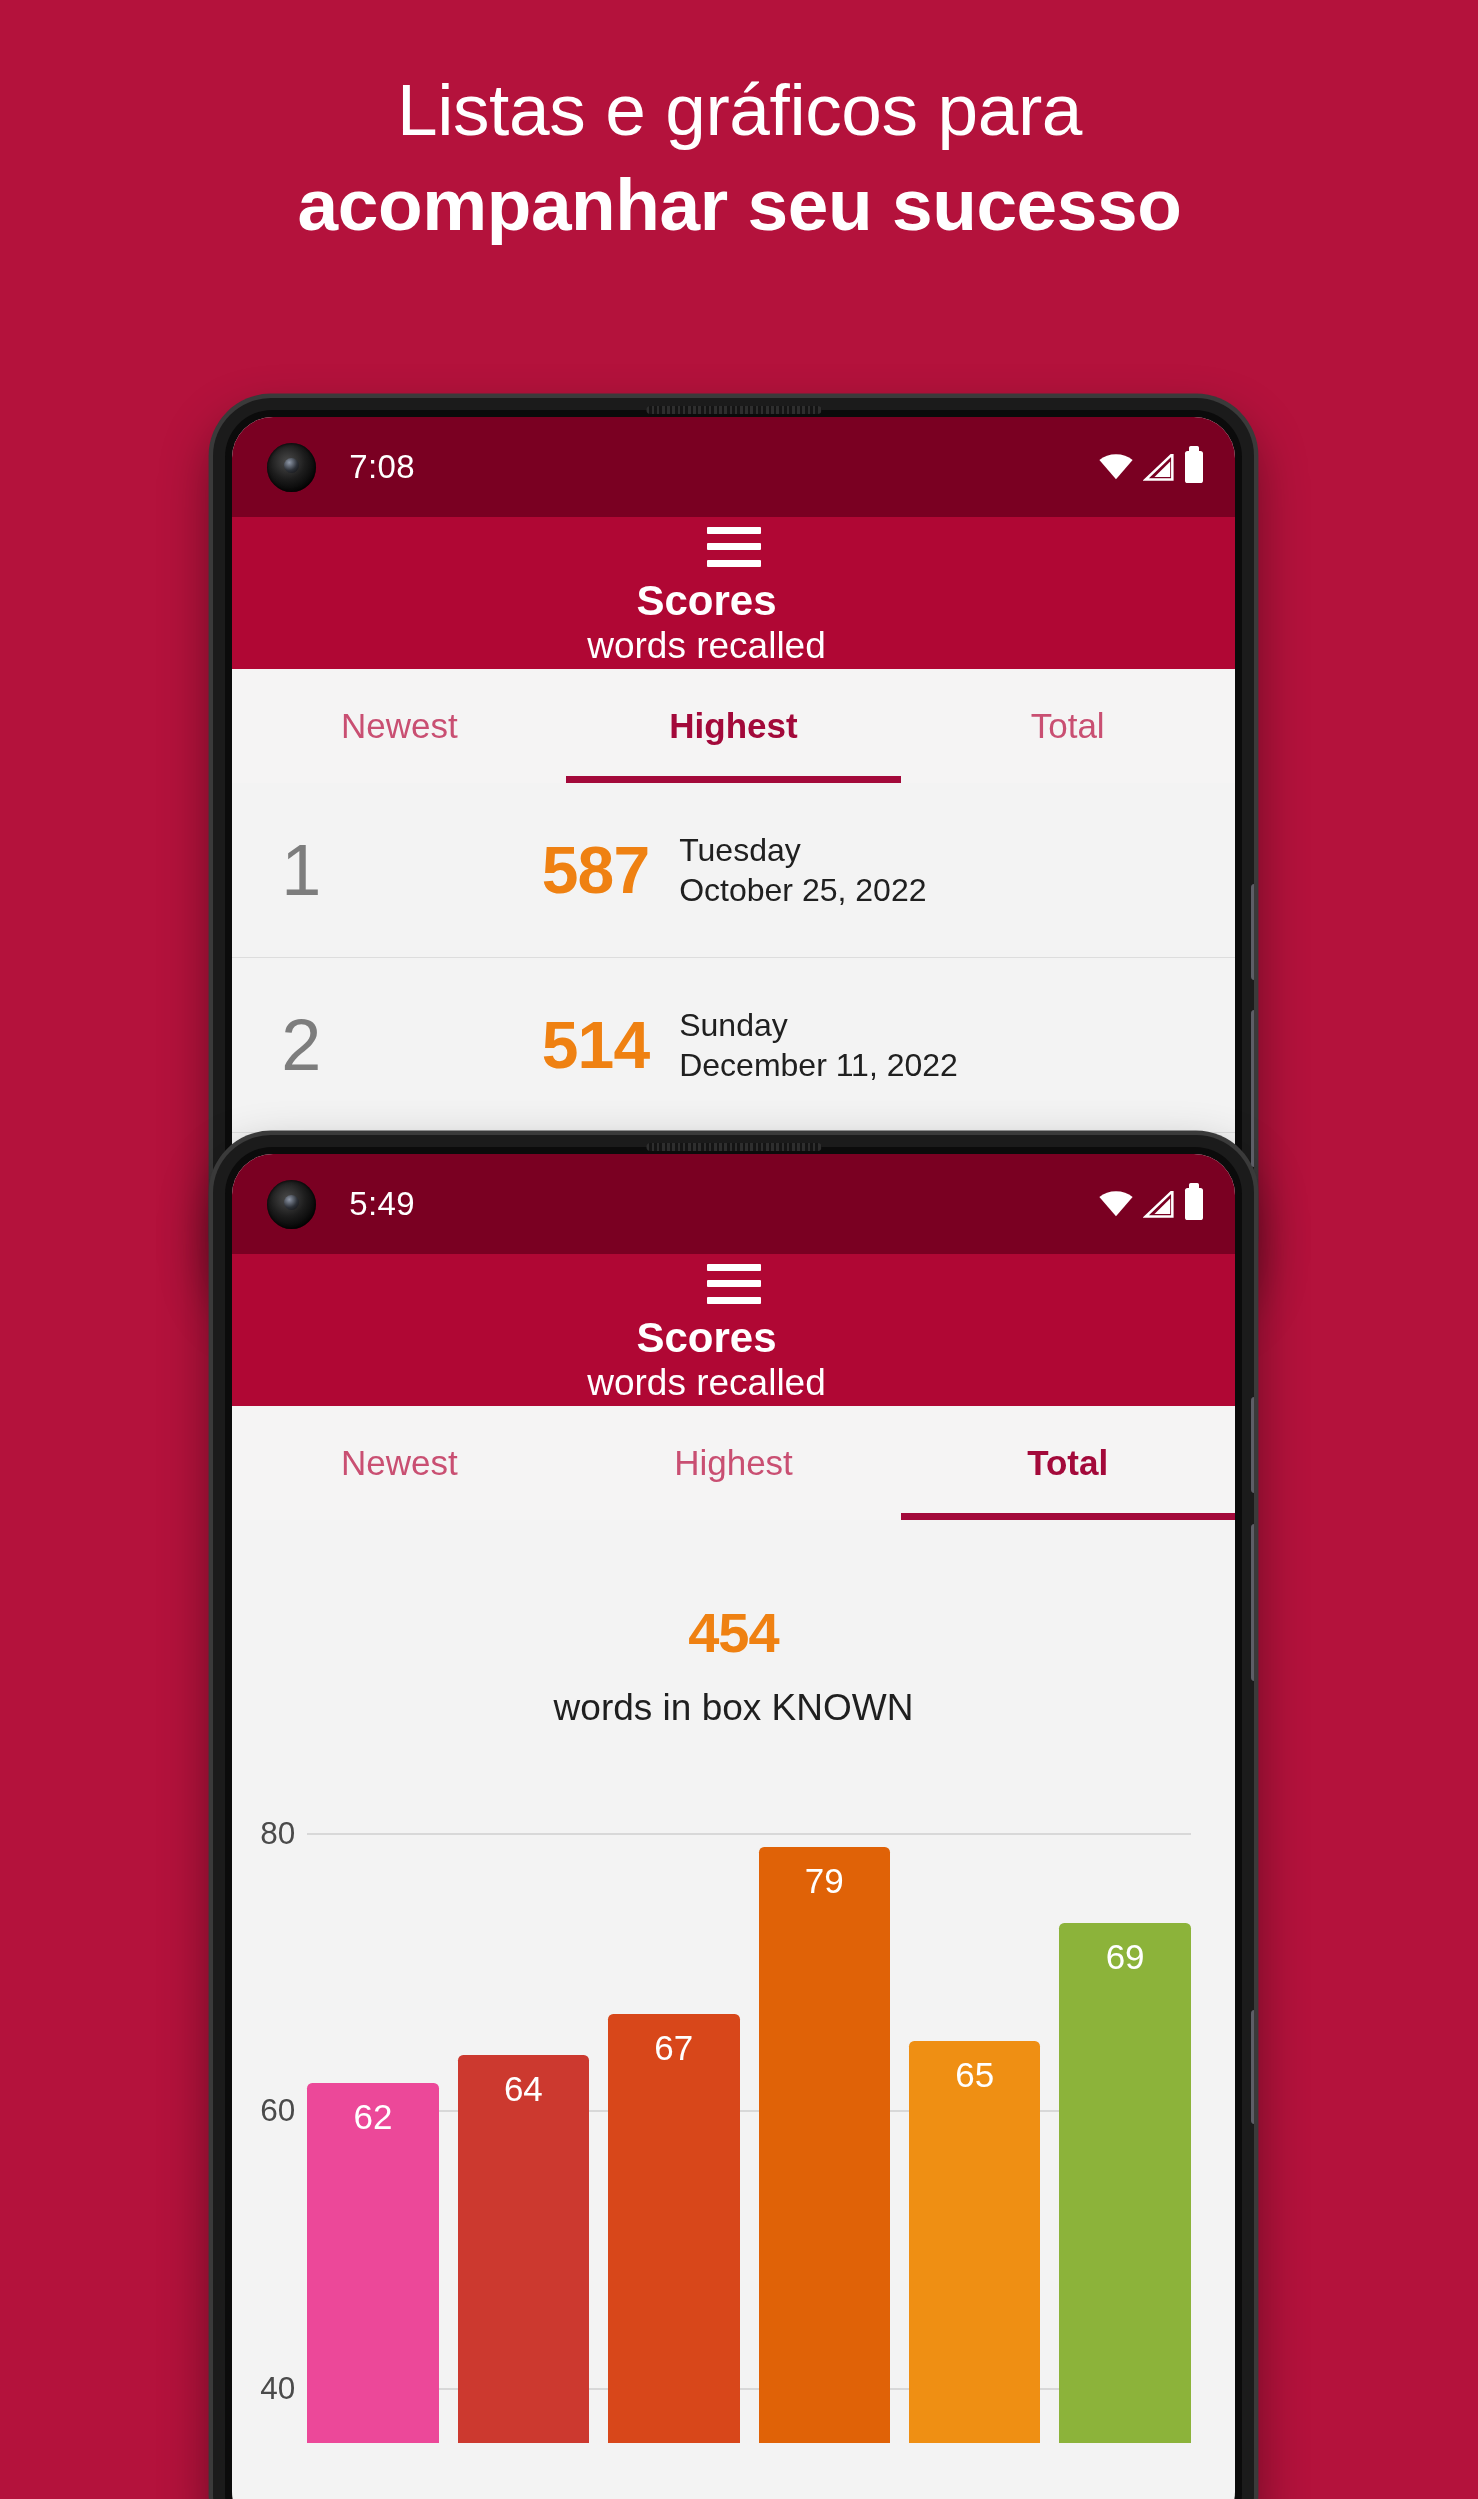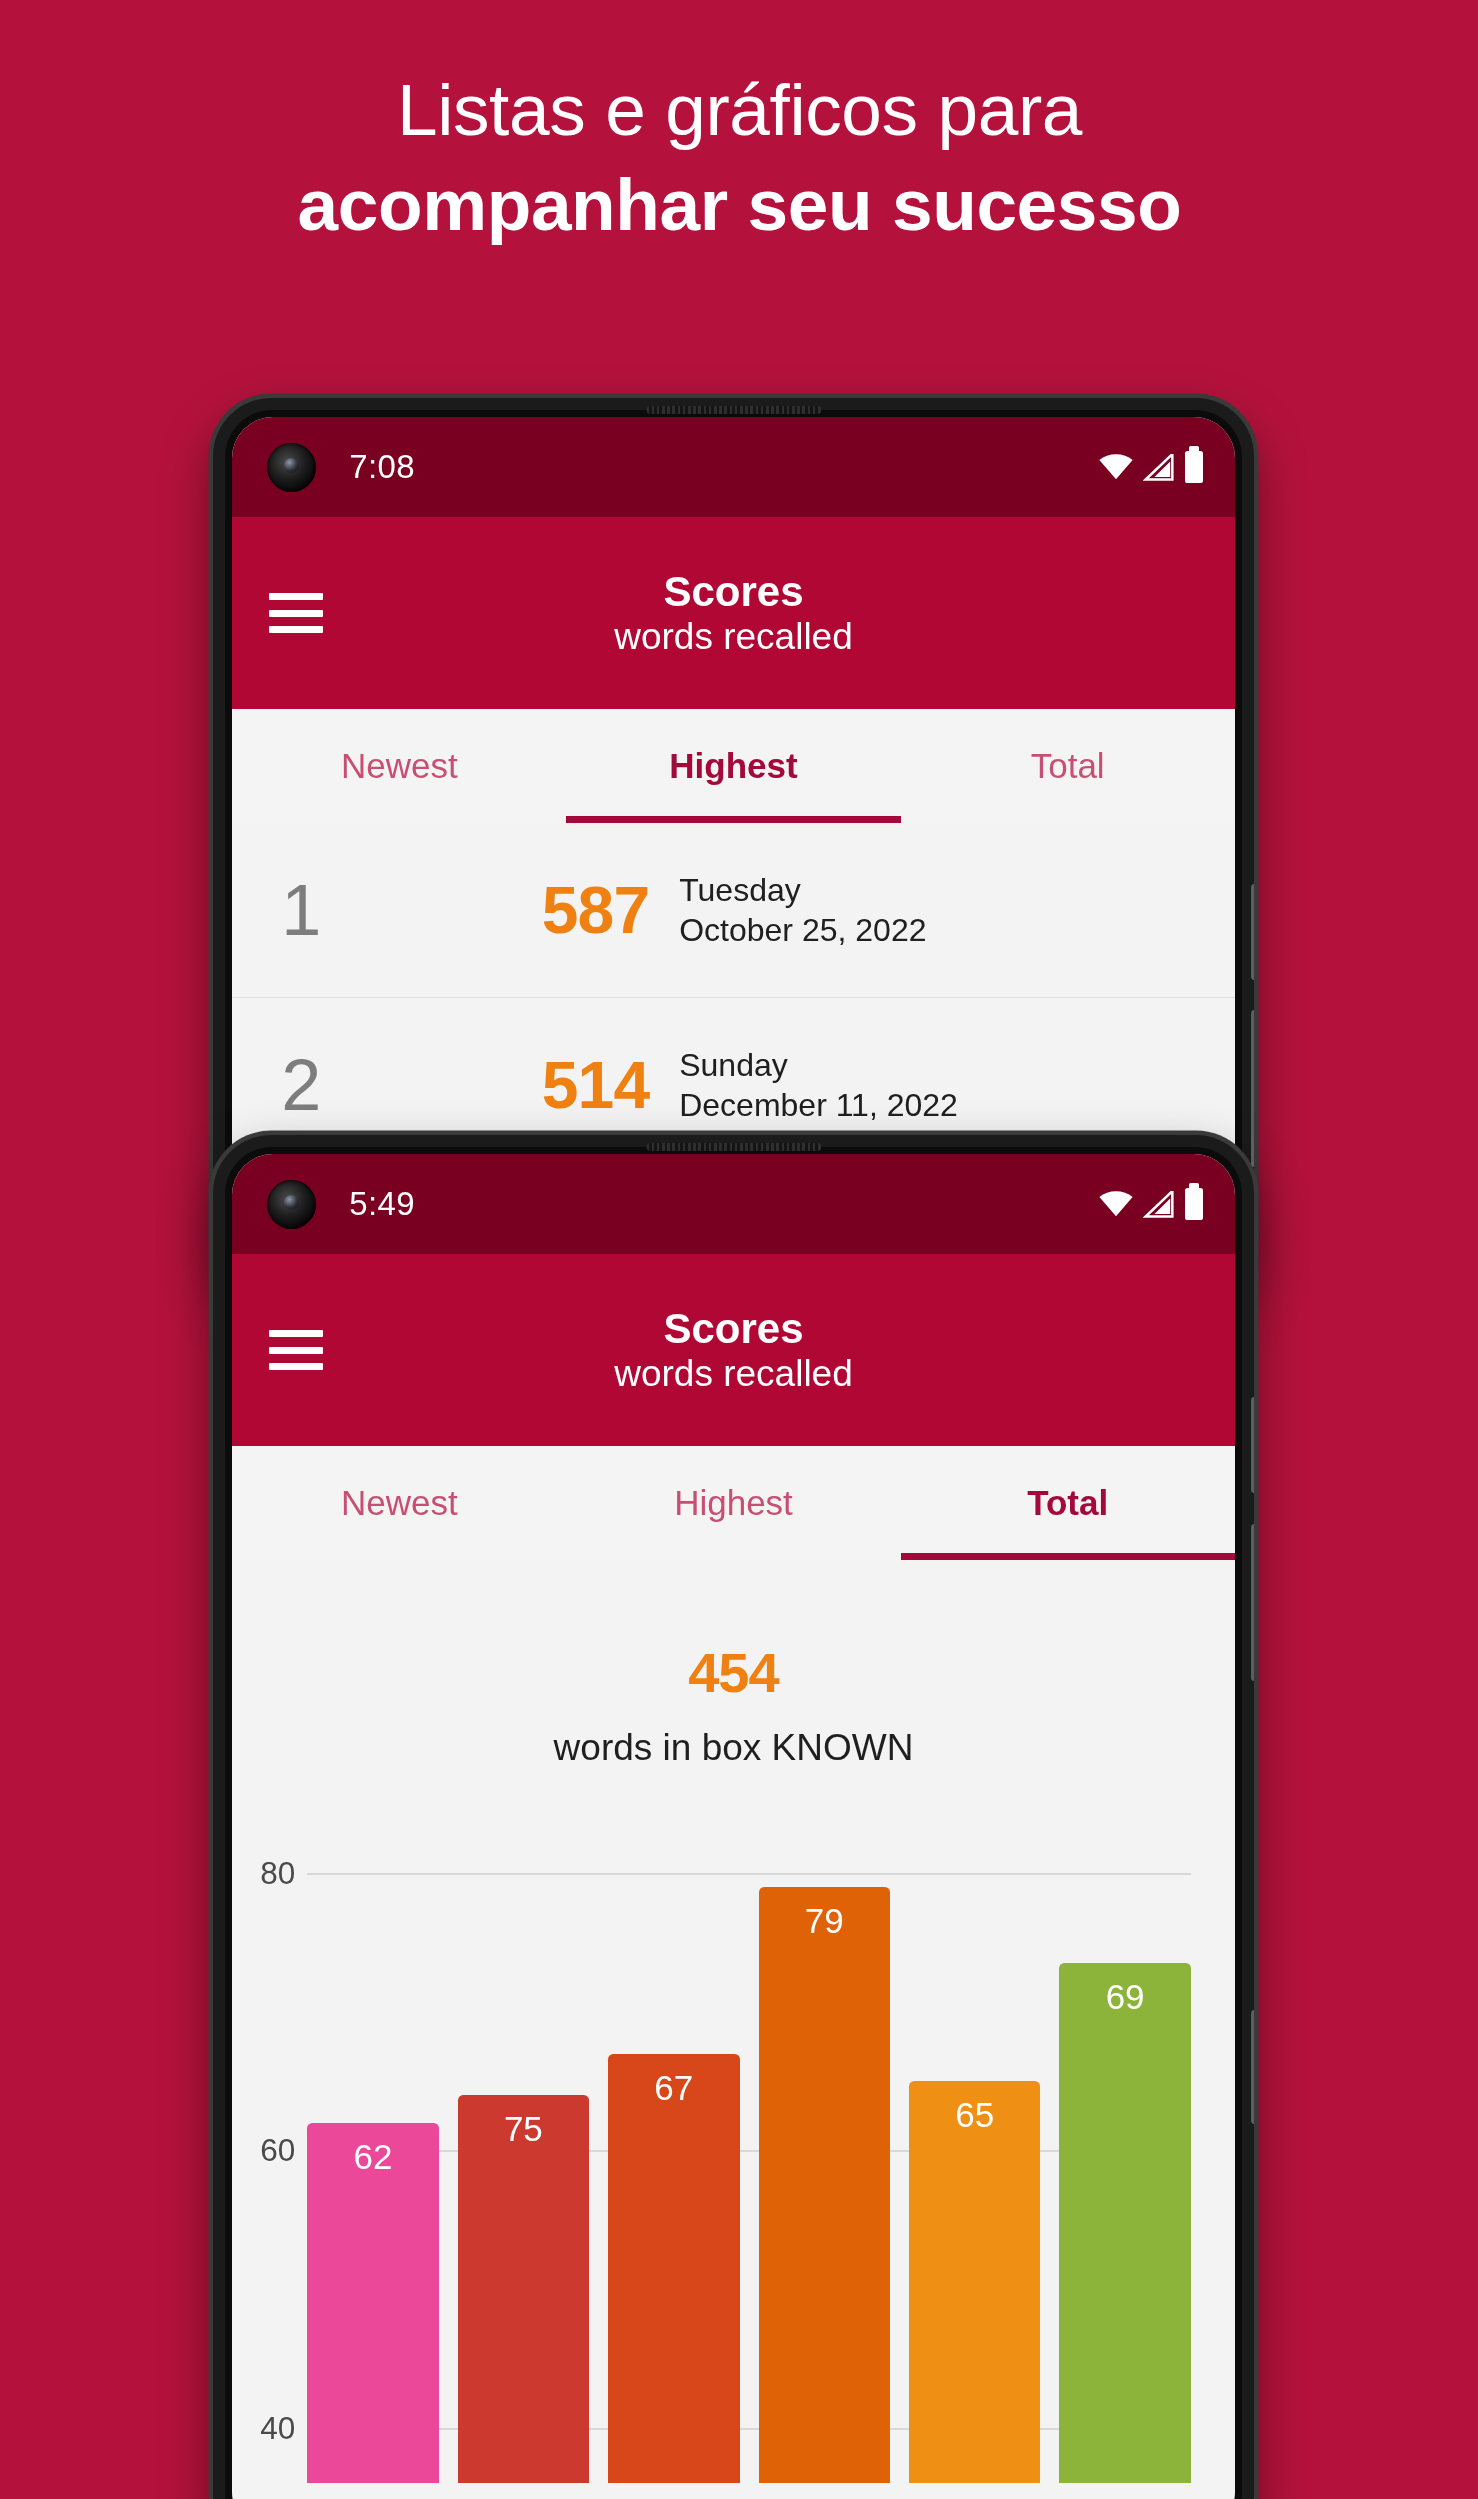--- a/index.html
+++ b/index.html
@@ -112,26 +112,27 @@
   .ico-wifi { width: 36px; height: 26px; }
   .ico-sig  { width: 32px; height: 27px; }
   .ico-batt { width: 18.4px; height: 31.5px; background: #fff; border-radius: 2.6px; position: relative; }
   .ico-batt::before {
     content: ""; position: absolute; top: -5.2px; left: 4.4px;
     width: 9.6px; height: 5.2px; background: #fff; border-radius: 1.7px 1.7px 0 0;
   }
 
   
   .appbar {
-    height: 192px;
+    height: 152px;
     background: #b00734;
     display: flex;
     align-items: center;
     padding: 0 37px;
     position: relative;
+    flex-direction: column;
   }
   .hamburger { width: 54px; flex: 0 0 auto; }
   .hamburger span {
     display: block;
     height: 7px;
     background: #fff;
     border-radius: 0.9px;
     margin: 9.6px 0;
   }
   .appbar-titles {
@@ -389,21 +390,21 @@
             <div class="ytick" style="top: 610px;">40</div>
             <div class="gridline" style="top: 332px;"></div>
             <div class="ytick" style="top: 332px;">60</div>
             <div class="gridline" style="top: 55px;"></div>
             <div class="ytick" style="top: 55px;">80</div>
             <div class="plot">
               <div class="bar" style="height: 360px; background: #ec4899;">
                 <span class="val">62</span>
               </div>
               <div class="bar" style="height: 388px; background: rgb(204, 57, 47);">
-                <span class="val">75</span>
+                <span class="val">64</span>
               </div>
               <div class="bar" style="height: 429px; background: rgb(216, 71, 26);">
                 <span class="val">67</span>
               </div>
               <div class="bar" style="height: 596px; background: rgb(224, 98, 7);">
                 <span class="val">79</span>
               </div>
               <div class="bar" style="height: 402px; background: rgb(239, 143, 19);">
                 <span class="val">65</span>
               </div>

